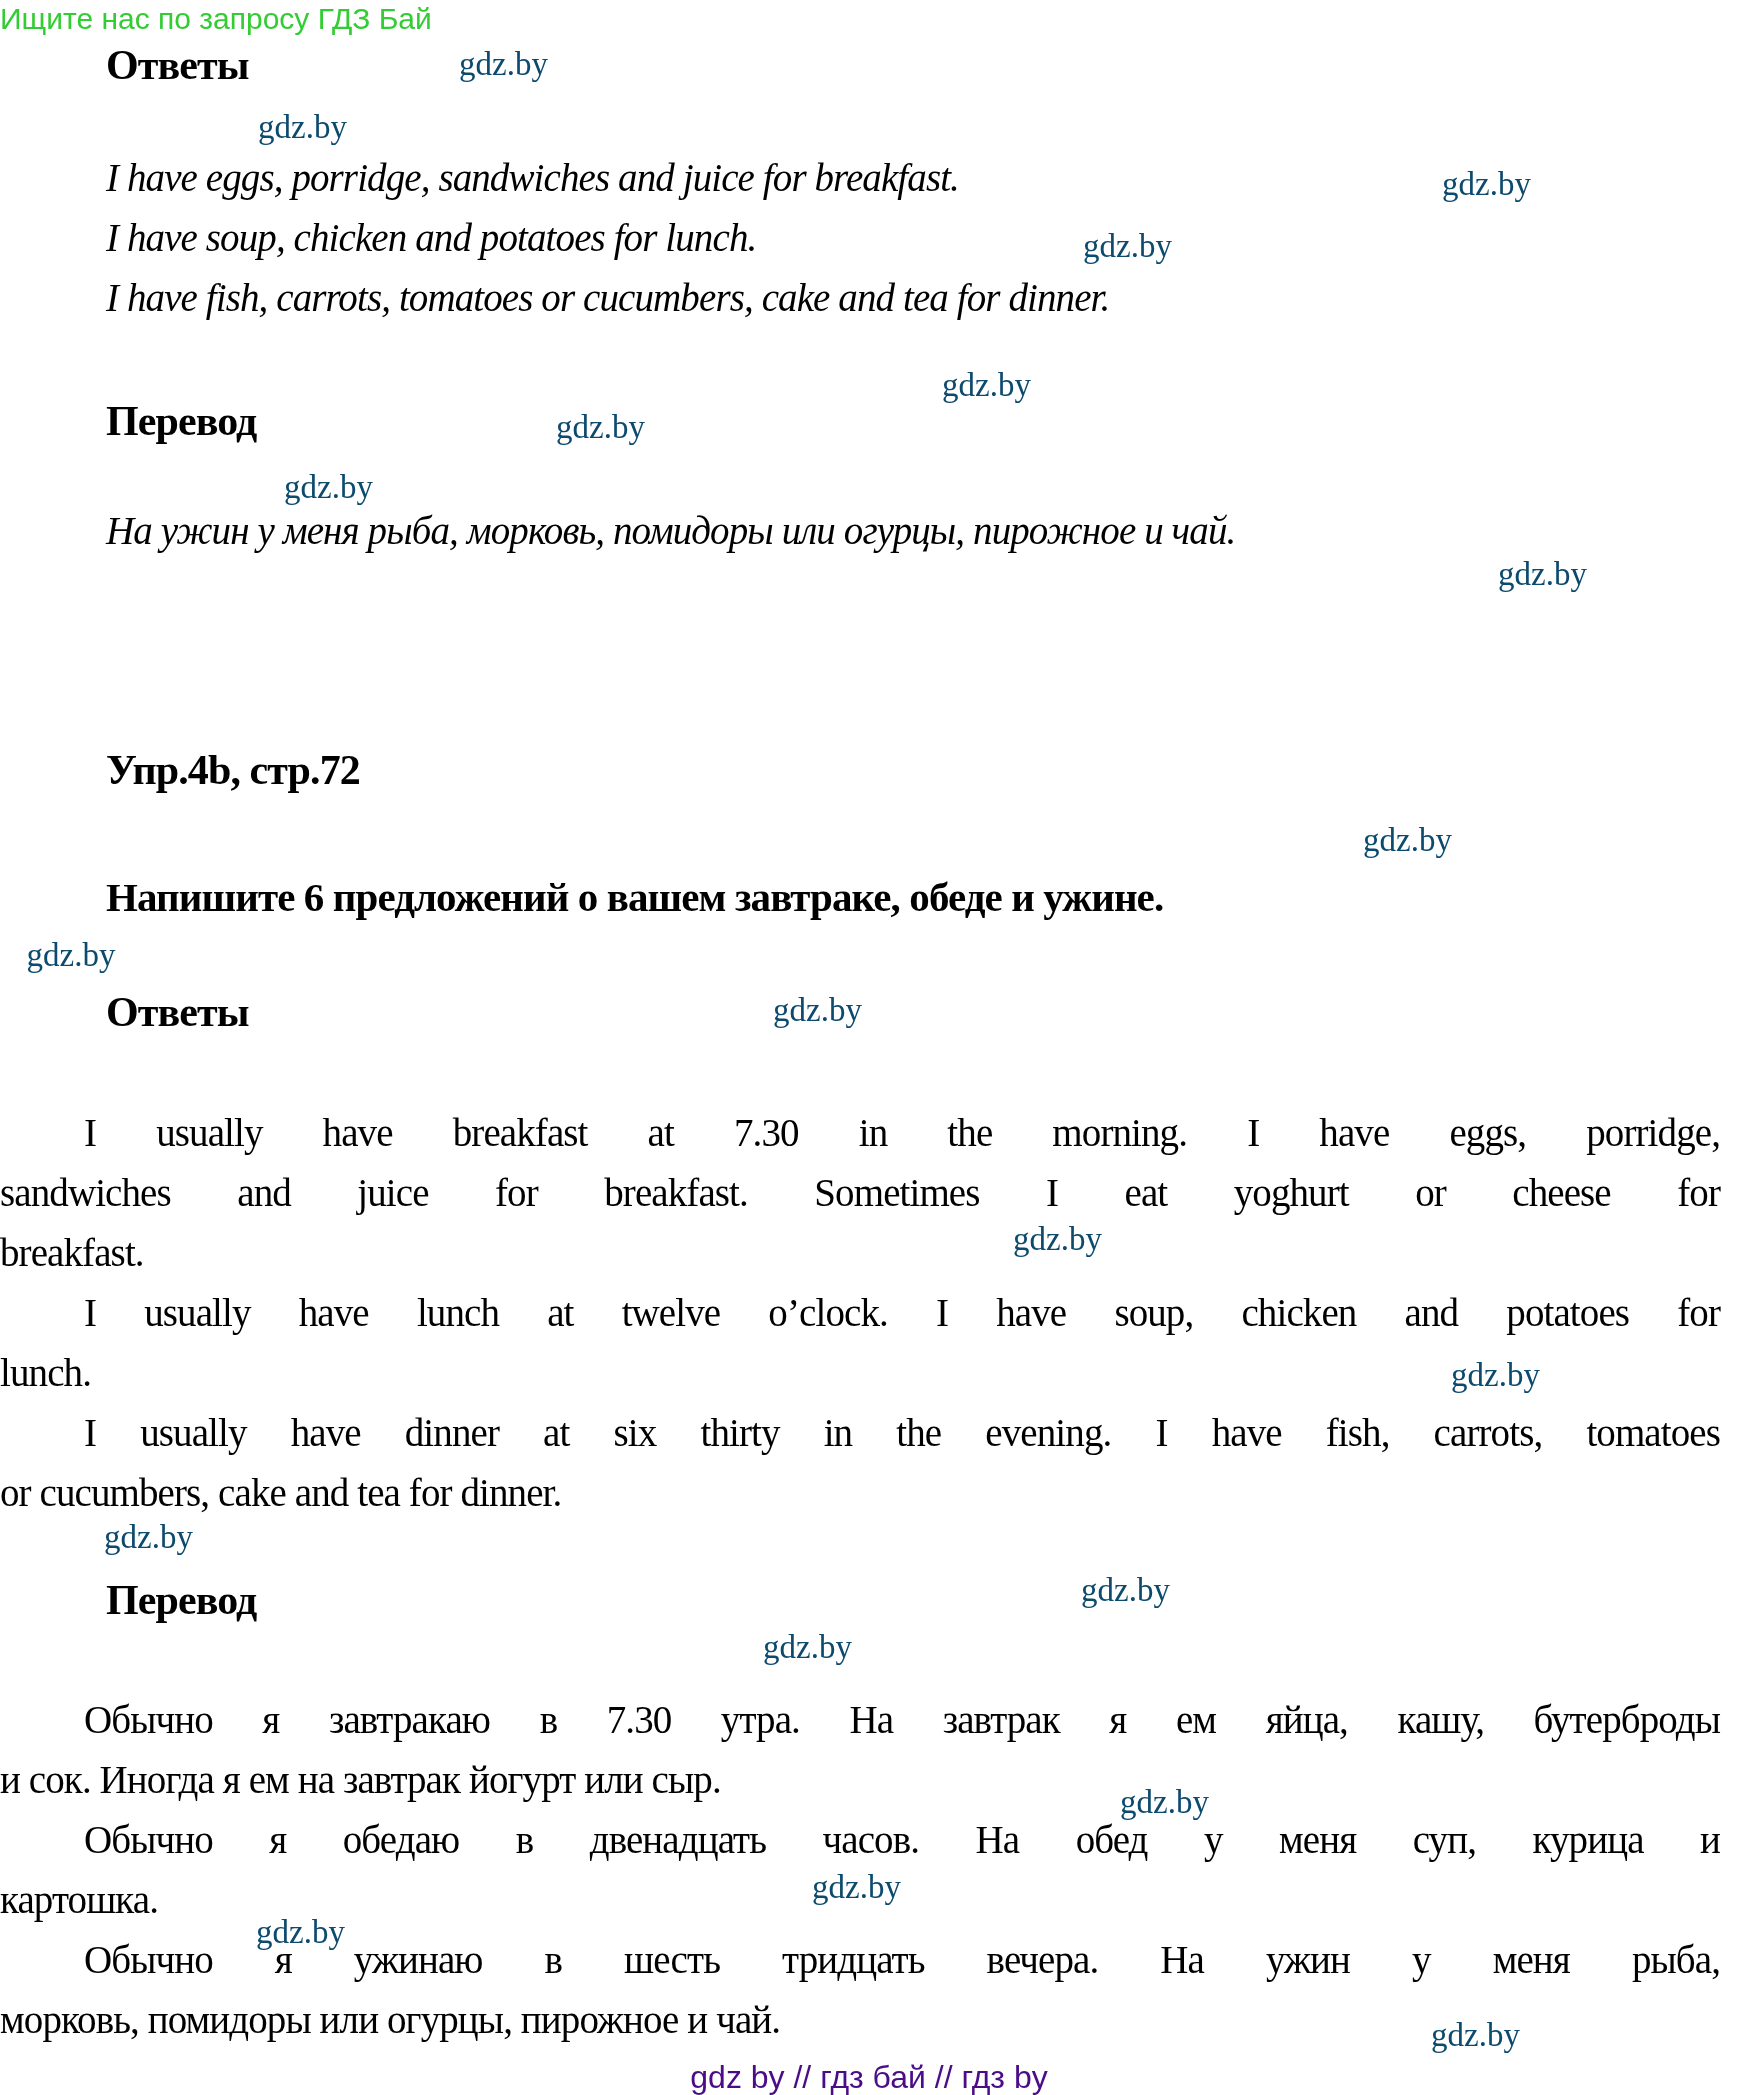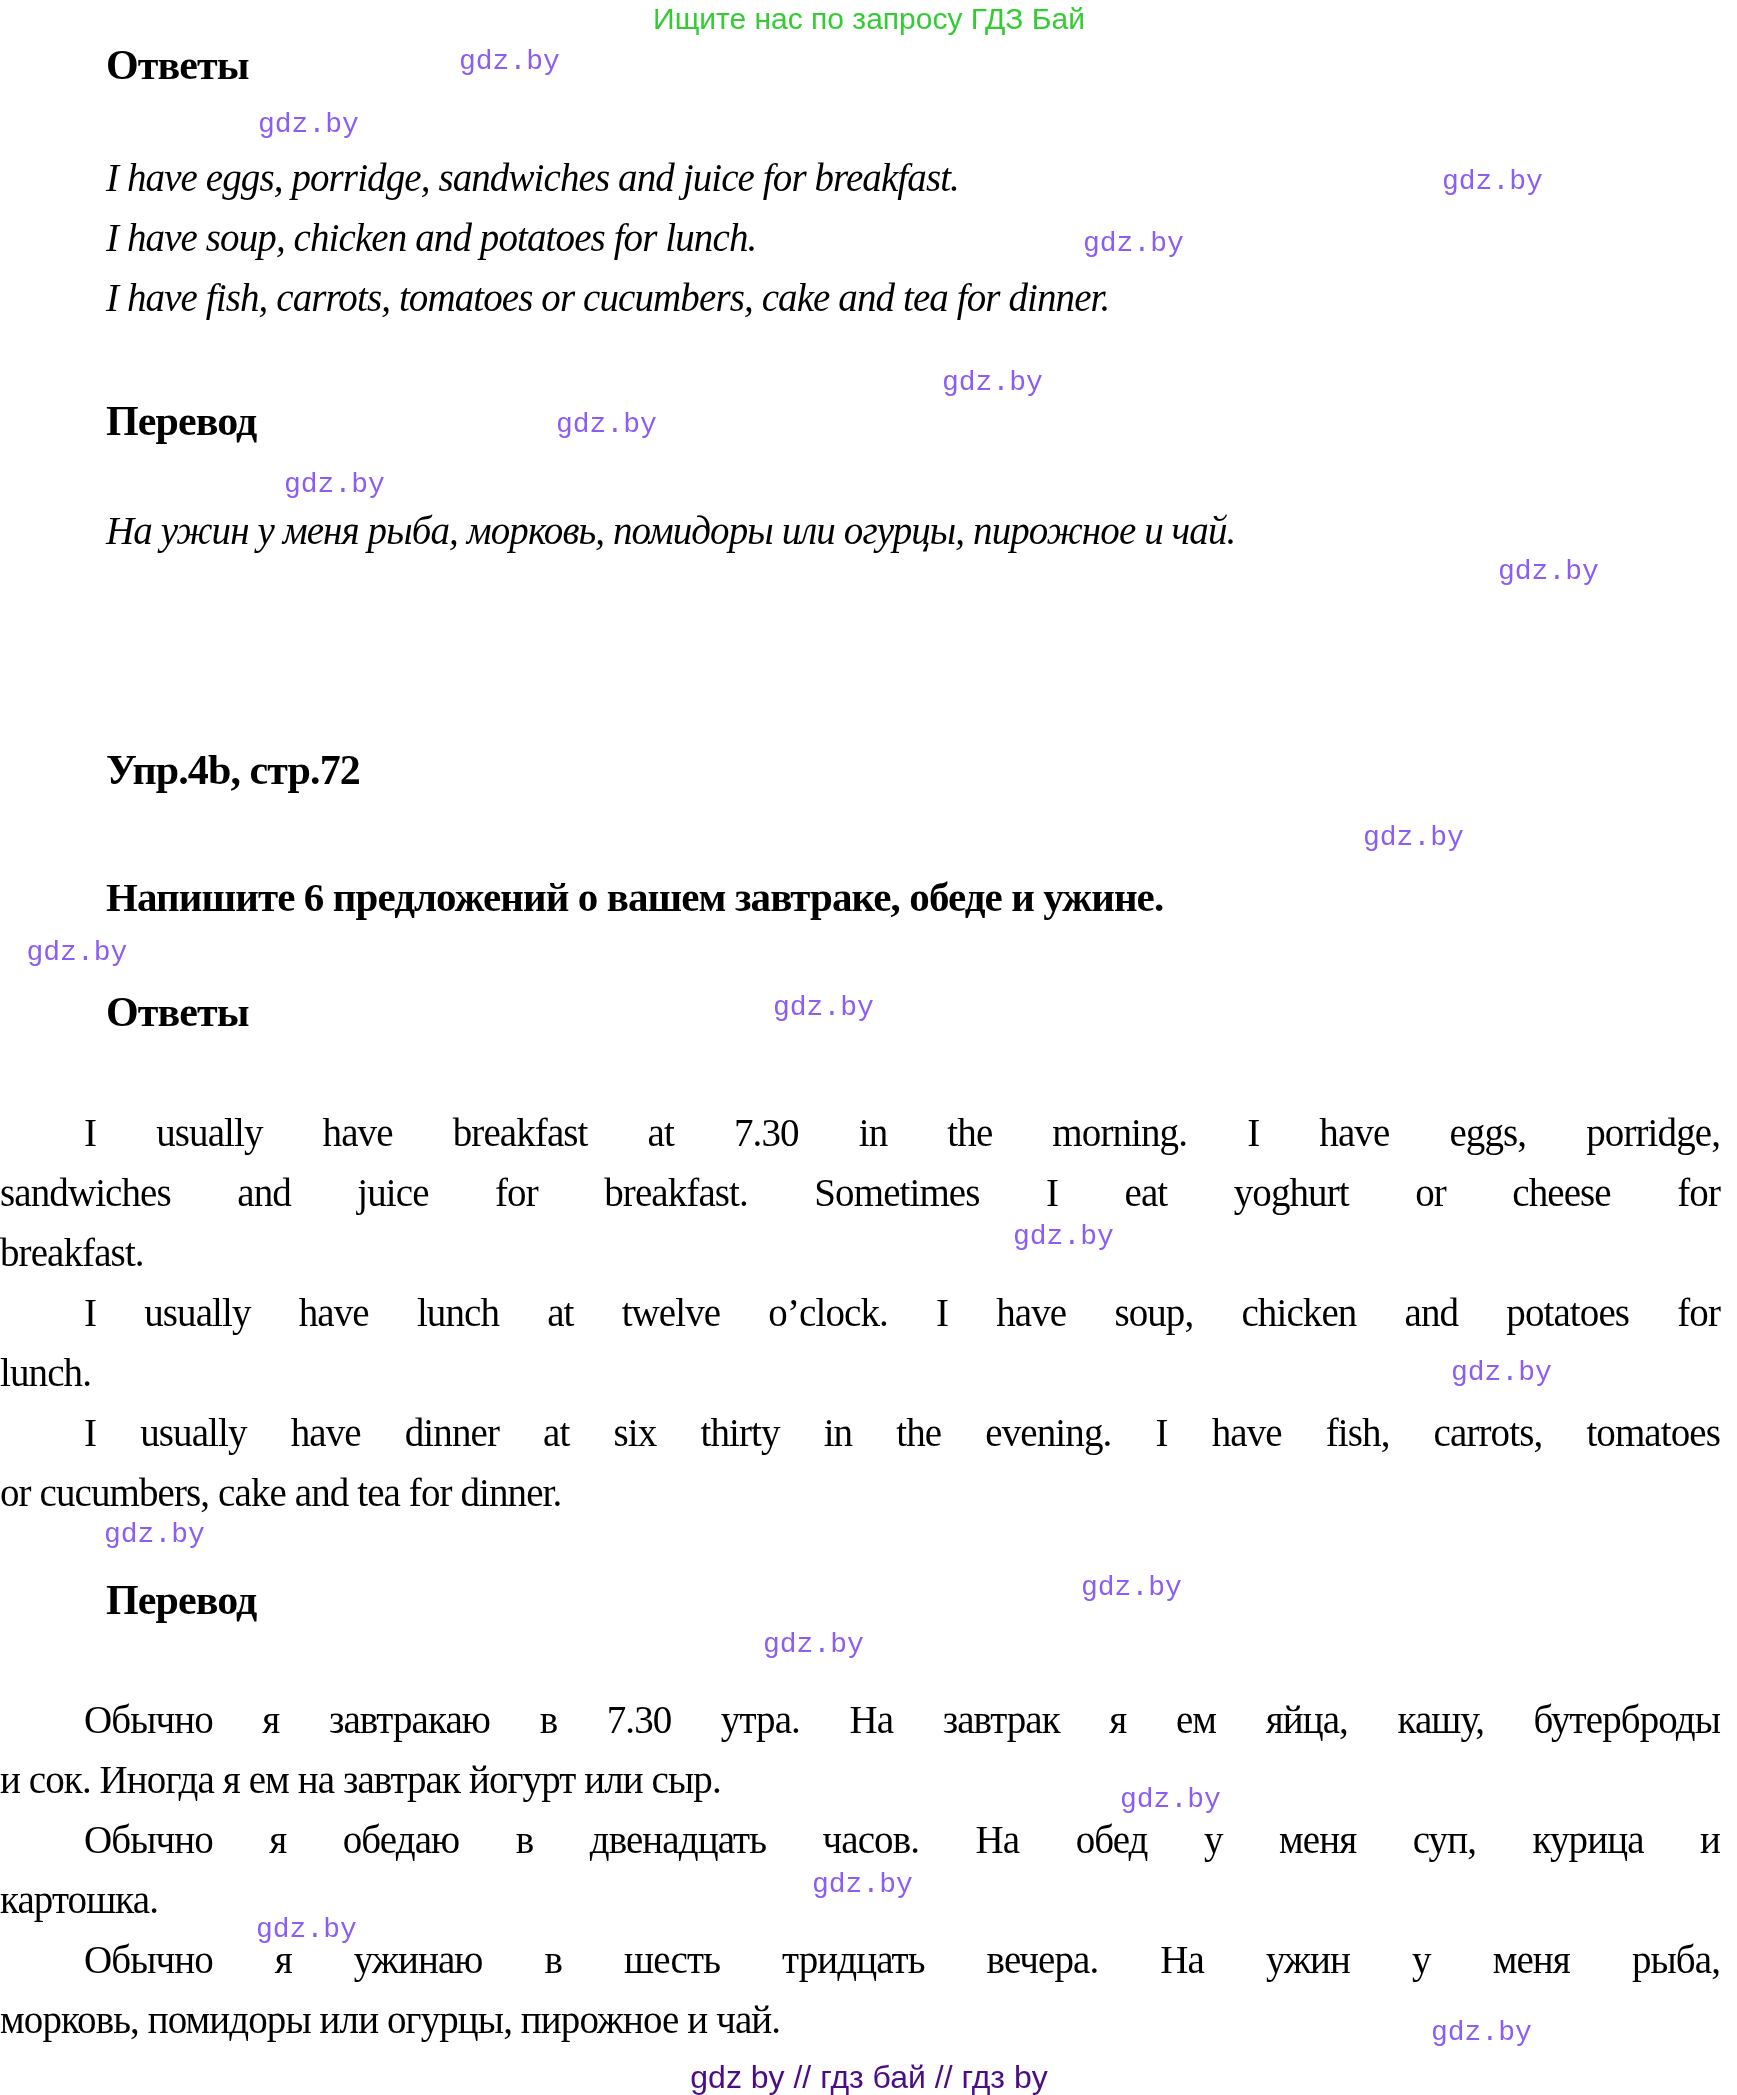--- a/index.html
+++ b/index.html
@@ -1,26 +1,26 @@
 <!DOCTYPE html>
 <html style="font-size:14px"><head>
 <meta charset="utf-8">
 <style>
   html,body{margin:0;padding:0;background:#ffffff;}
   .page{
     position:relative;width:1738px;height:2095px;background:#ffffff;
     font-family:"Liberation Serif","DejaVu Serif",serif;color:#000;overflow:hidden;
   }
   .note{
-    position:absolute;top:1.8px;left:0;width:100%;text-align:center;
+    position:absolute;top:1.8px;left:0;width:100%;text-align:left;
     font-family:"Liberation Sans",sans-serif;font-size:30px;color:#33cc33;
   }
   .wm{
-    position:absolute;font-family:Liberation Mono, monospace;
-    font-size:28px;color:#8b5cf6;white-space:nowrap;
+    position:absolute;font-family:Liberation Serif, serif;
+    font-size:33px;color:#0c4a6e;white-space:nowrap;
   }
   .h{
     position:absolute;font-weight:700;font-size:42px;white-space:nowrap;letter-spacing:-0.9px;
   }
   .task{
     position:absolute;font-weight:700;font-size:41px;white-space:nowrap;letter-spacing:-0.9px;
   }
   .lines{
     position:absolute;font-size:39px;line-height:60px;letter-spacing:-0.9px;
   }

